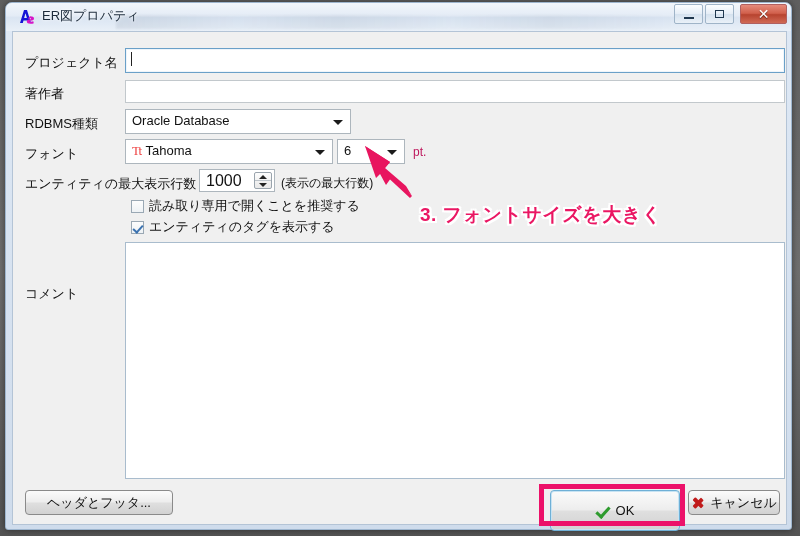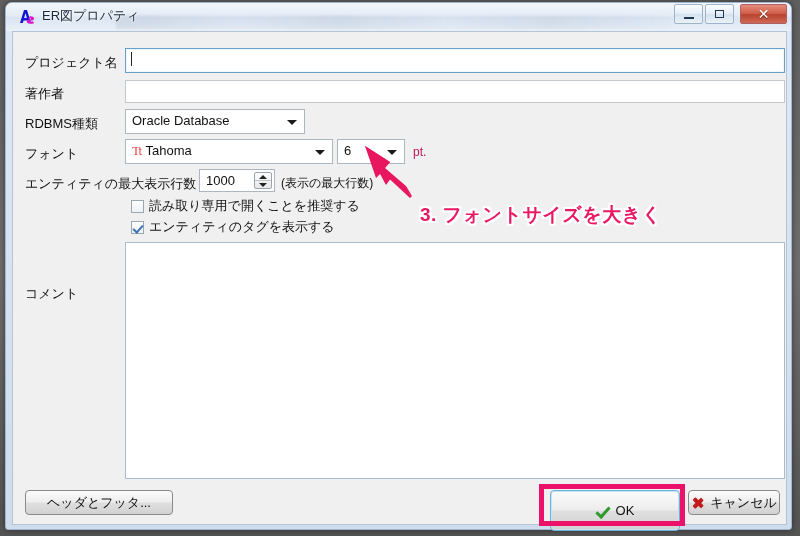--- a/index.html
+++ b/index.html
@@ -189,21 +189,21 @@
     font-size: 13px;
     color: #ef4444;
     letter-spacing: -1.5px;
   }
 
   .spinner {
     position: absolute;
     box-sizing: border-box;
     background: #ffffff;
     border: 1px solid #adb6bd;
-    font-size: 13px;
+    font-size: 16px;
     color: #111;
     padding: 2px 34px 2px 6px;
     line-height: 18px;
   }
   .spin-btns {
     position: absolute;
     right: 2px;
     top: 2px;
     bottom: 2px;
     width: 18px;
@@ -396,21 +396,21 @@
 
     <div id="client">
 
       <div class="row-label" style="left:12px; top:22px;">プロジェクト名</div>
       <div class="textfield focused" style="left:112px; top:16px; width:660px; height:25px;"><span class="caret"></span></div>
 
       <div class="row-label" style="left:12px; top:53px;">著作者</div>
       <div class="textfield" style="left:112px; top:48px; width:660px; height:23px;"></div>
 
       <div class="row-label" style="left:12px; top:83px;">RDBMS種類</div>
-      <div class="combo" style="left:112px; top:77px; width:180px; height:25px;">
+      <div class="combo" style="left:112px; top:77px; width:226px; height:25px;">
         <span>Oracle Database</span>
         <span class="arrow"></span>
       </div>
 
       <div class="row-label" style="left:12px; top:113px;">フォント</div>
       <div class="combo" style="left:112px; top:107px; width:208px; height:25px;">
         <span class="font-glyph">Tt</span><span>Tahoma</span>
         <span class="arrow"></span>
       </div>
 

